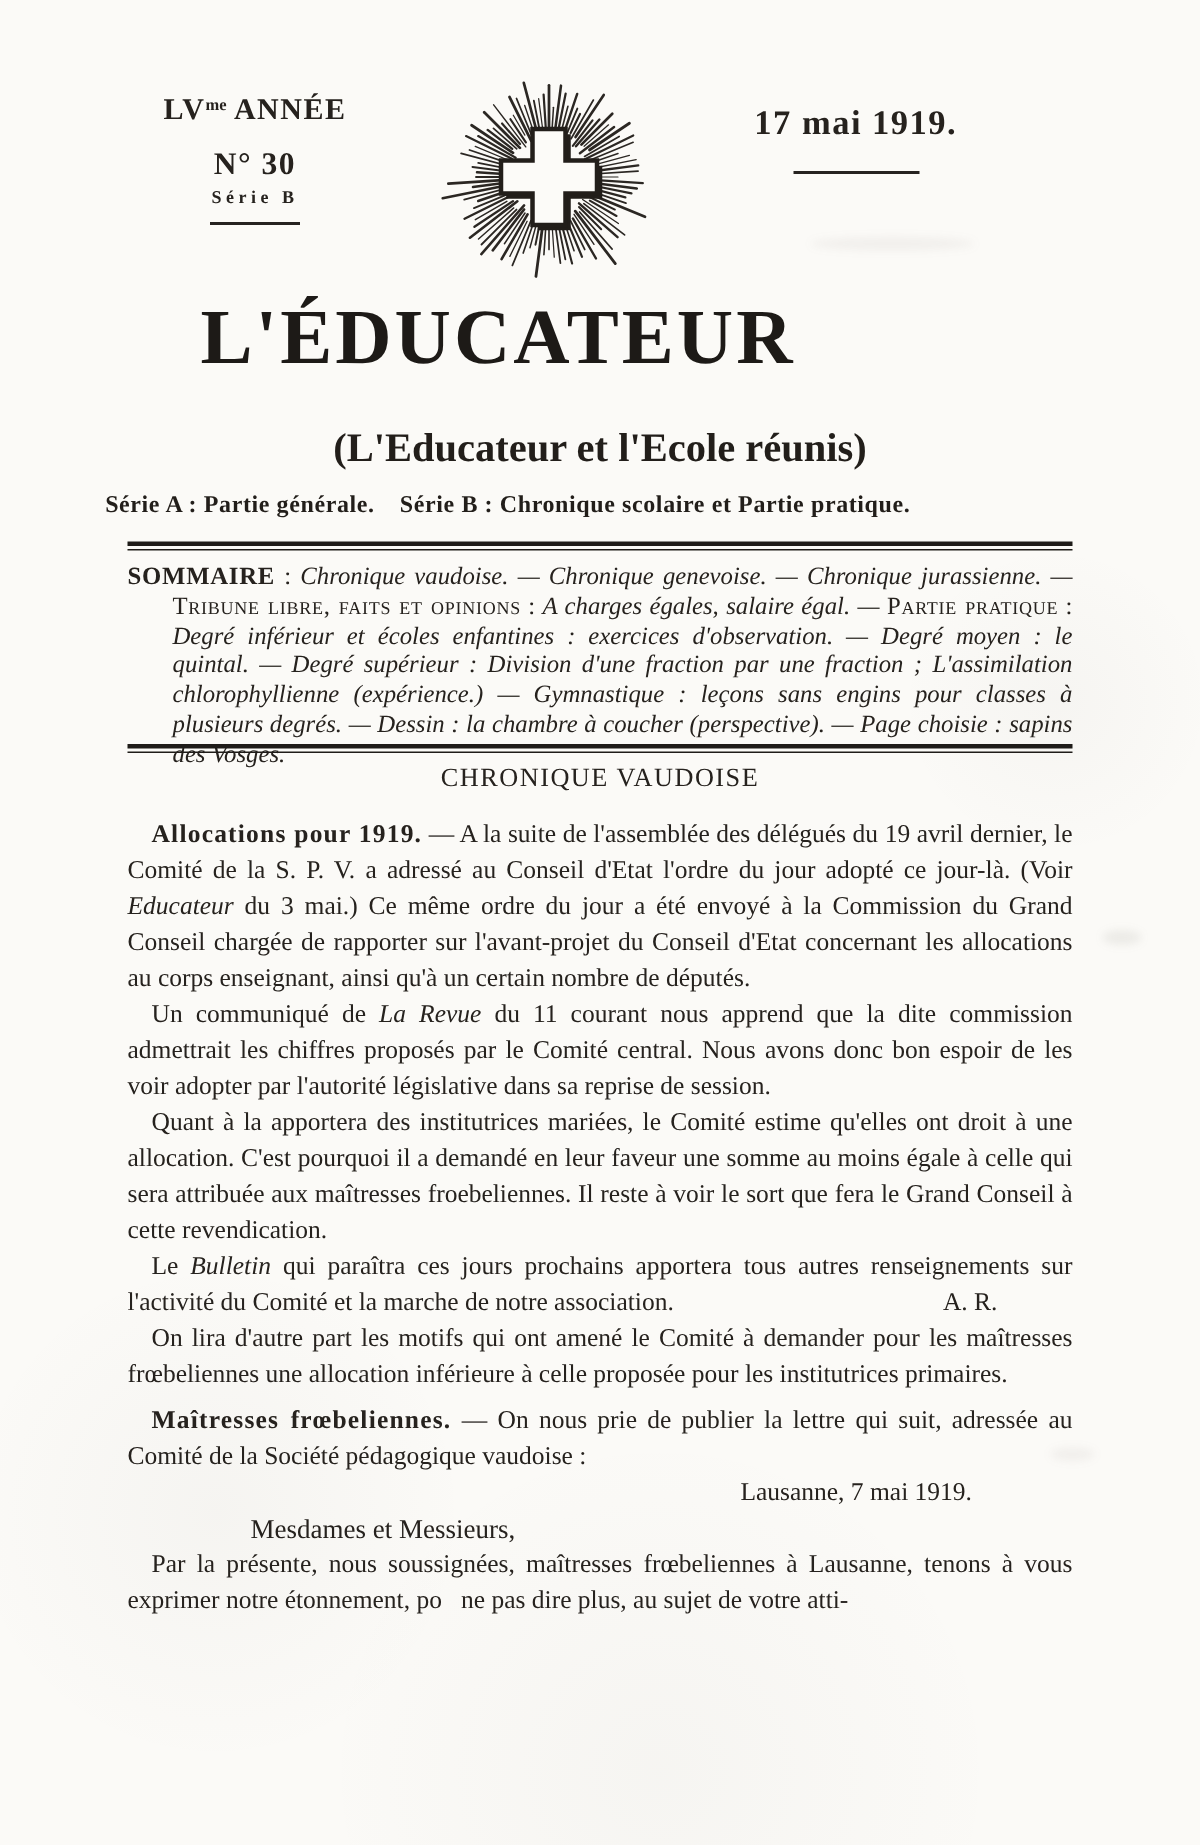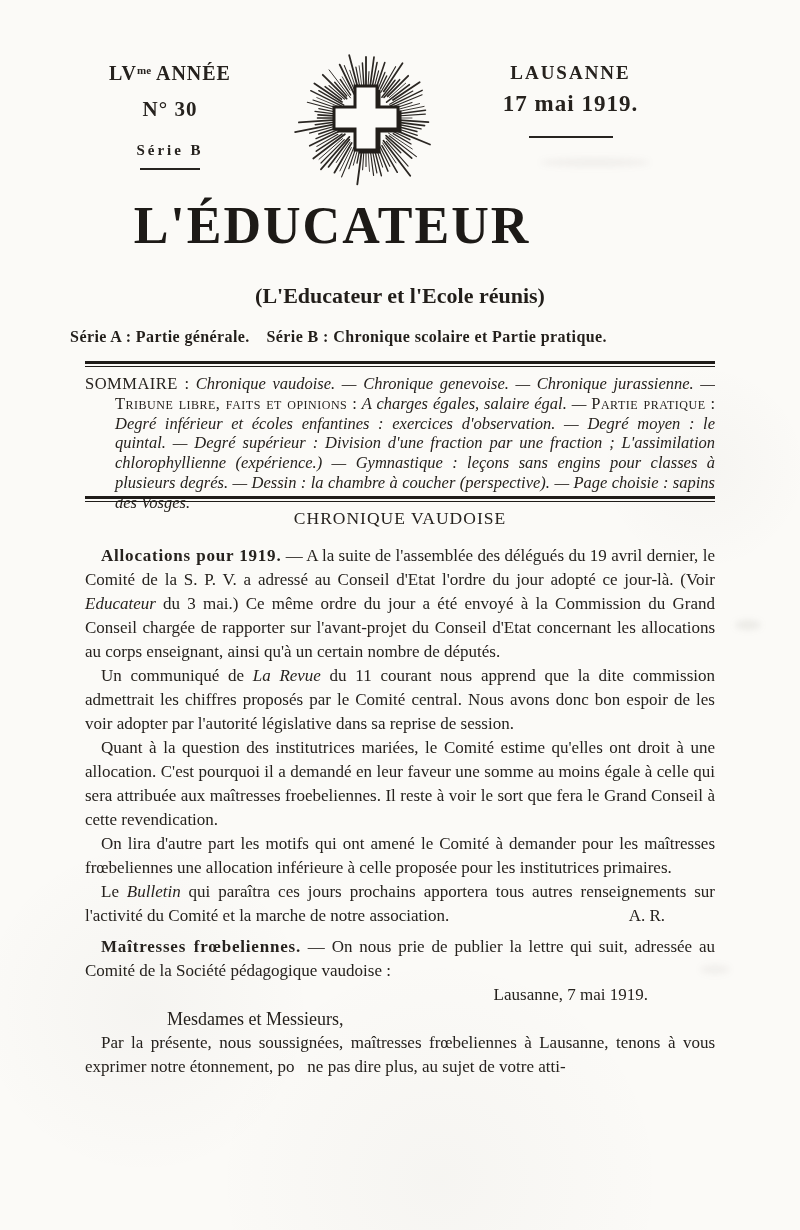--- a/index.html
+++ b/index.html
@@ -14,49 +14,49 @@
     font-family:"Liberation Serif", serif;
     color:#26221e;
     overflow:hidden;
   }
   .ghost{position:absolute;border-radius:50%;filter:blur(3px);background:rgba(110,105,95,0.10);}
   
   .hdr-left{position:absolute;left:100px;top:62px;width:140px;text-align:center;}
   .annee{font-size:20px;letter-spacing:1px;font-weight:bold;}
   .annee sup{font-size:11px;vertical-align:6px;letter-spacing:0;}
   .numero{font-size:21px;font-weight:bold;margin-top:12px;letter-spacing:1px;}
-  .serie-b{font-size:15px;font-weight:bold;letter-spacing:3px;margin-top:20px;}
+  .serie-b{font-size:12px;font-weight:bold;letter-spacing:3px;margin-top:2px;}
   .hdr-left .rule{width:60px;border-top:2px solid #262320;margin:9px auto 0;}
   .hdr-right{position:absolute;left:478px;top:62px;width:185px;text-align:center;}
   .city{font-size:19px;font-weight:bold;letter-spacing:2px;}
   .issue-date{font-size:23px;font-weight:bold;margin-top:7px;letter-spacing:1px;}
   .hdr-right .rule{width:84px;border-top:2px solid #262320;margin:19px auto 0;}
   .emblem{position:absolute;left:288px;top:42px;width:156px;height:152px;}
   
   .title{
     position:absolute;top:198px;left:0;width:664px;text-align:center;
     font-size:52px;font-weight:bold;letter-spacing:2px;line-height:1.08;
     color:#1d1a17;
   }
   .subtitle{position:absolute;top:283px;left:0;width:800px;text-align:center;
-    font-size:22px;font-weight:bold;color:#221e1a;}
+    font-size:27px;font-weight:bold;color:#221e1a;}
   .series-line{position:absolute;top:328px;left:0;width:677px;text-align:center;
     font-size:16px;font-weight:bold;letter-spacing:0.4px;color:#221e1a;}
   .rule-double{position:absolute;left:85px;width:630px;height:2px;
     border-top:3px solid #1f1c19;border-bottom:1px solid #1f1c19;}
   .rule-a{top:361px;}
   .rule-b{top:496px;}
   
   .sommaire{
     position:absolute;left:85px;top:374px;width:630px;
     font-size:16.5px;line-height:19.8px;text-align:justify;
     font-style:italic;
     padding-left:30px;text-indent:-30px;box-sizing:border-box;
   }
-  .sm-bold{font-style:normal;font-weight:normal;letter-spacing:0.5px;}
+  .sm-bold{font-style:normal;font-weight:bold;letter-spacing:0.5px;}
   .sm-roman{font-style:normal;}
   .sm-sc{font-style:normal;font-variant:small-caps;letter-spacing:0.5px;}
   
   .doc-flow{position:absolute;left:85px;top:508px;width:630px;}
   .section-heading{text-align:center;font-size:17.5px;letter-spacing:1px;
     margin:0 0 15px 0;font-weight:normal;}
   .para{font-size:17px;line-height:24px;text-align:justify;margin:0;text-indent:16px;}
   .lead{font-weight:bold;letter-spacing:0.8px;}
   .it{font-style:italic;}
   .sig{float:right;margin-right:50px;}
@@ -177,21 +177,20 @@
         <line x1="25.4" y1="-6.8" x2="53.6" y2="-14.4" stroke-width="0.93"></line>
         <line x1="26.1" y1="-5.2" x2="58.1" y2="-11.6" stroke-width="0.92"></line>
         <line x1="30.6" y1="-4.0" x2="59.5" y2="-7.8" stroke-width="1.55"></line>
         <line x1="26.8" y1="-1.8" x2="59.4" y2="-3.9" stroke-width="1.10"></line>
       </g>
     <path d="M -10 -31 L 12 -31 L 12 -10 L 33 -10 L 33 12 L 12 12 L 12 33 L -10 33 L -10 12 L -31 12 L -31 -10 L -10 -10 Z" transform="translate(2.5,2.5)" fill="#221e1a"></path>
     <path d="M -11 -32 L 11 -32 L 11 -11 L 32 -11 L 32 11 L 11 11 L 11 32 L -11 32 L -11 11 L -32 11 L -32 -11 L -11 -11 Z" fill="#fcfbf8" stroke="#221e1a" stroke-width="3"></path>
   </svg>
 
   <div class="hdr-right">
-    <div class="city">LAUSANNE</div>
     <div class="issue-date">17 mai 1919.</div>
     <div class="rule"></div>
   </div>
 
   <div class="title">L'ÉDUCATEUR</div>
   <div class="subtitle">(L'Educateur et l'Ecole réunis)</div>
   <div class="series-line">Série A : Partie générale.  Série B : Chronique scolaire et Partie pratique.</div>
 
   <div class="rule-double rule-a"></div>
 
@@ -199,25 +198,25 @@
 
   <div class="rule-double rule-b"></div>
 
   <div class="doc-flow">
     <h2 class="section-heading">CHRONIQUE VAUDOISE</h2>
 
     <p class="para"><span class="lead">Allocations pour 1919.</span><span> — A la suite de l'assemblée des délégués du 19 avril dernier, le Comité de la S. P. V. a adressé au Conseil d'Etat l'ordre du jour adopté ce jour-là. (Voir </span><span class="it">Educateur</span><span> du 3 mai.) Ce même ordre du jour a été envoyé à la Commission du Grand Conseil chargée de rapporter sur l'avant-projet du Conseil d'Etat concernant les allocations au corps enseignant, ainsi qu'à un certain nombre de députés.</span></p>
 
     <p class="para"><span>Un communiqué de </span><span class="it">La Revue</span><span> du 11 courant nous apprend que la dite commission admettrait les chiffres proposés par le Comité central. Nous avons donc bon espoir de les voir adopter par l'autorité législative dans sa reprise de session.</span></p>
 
-    <p class="para">Quant à la question des institutrices mariées, le Comité estime qu'elles ont droit à une allocation. C'est pourquoi il a demandé en leur faveur une somme au moins égale à celle qui sera attribuée aux maîtresses froebeliennes. Il reste à voir le sort que fera le Grand Conseil à cette revendication.</p>
+    <p class="para">Quant à la apportera des institutrices mariées, le Comité estime qu'elles ont droit à une allocation. C'est pourquoi il a demandé en leur faveur une somme au moins égale à celle qui sera attribuée aux maîtresses froebeliennes. Il reste à voir le sort que fera le Grand Conseil à cette revendication.</p>
+
+    <p class="para"><span>Le </span><span class="it">Bulletin</span><span> qui paraîtra ces jours prochains apportera tous autres renseignements sur l'activité du Comité et la marche de notre association.</span><span class="sig">A. R.</span></p>
 
     <p class="para">On lira d'autre part les motifs qui ont amené le Comité à demander pour les maîtresses frœbeliennes une allocation inférieure à celle proposée pour les institutrices primaires.</p>
-
-    <p class="para"><span>Le </span><span class="it">Bulletin</span><span> qui paraîtra ces jours prochains apportera tous autres renseignements sur l'activité du Comité et la marche de notre association.</span><span class="sig">A. R.</span></p>
 
     <p class="para para-gap"><span class="lead">Maîtresses frœbeliennes.</span><span> — On nous prie de publier la lettre qui suit, adressée au Comité de la Société pédagogique vaudoise :</span></p>
 
     <div class="dateline">Lausanne, 7 mai 1919.</div>
     <div class="salutation">Mesdames et Messieurs,</div>
     <p class="para">Par la présente, nous soussignées, maîtresses frœbeliennes à Lausanne, tenons à vous exprimer notre étonnement, po&nbsp;&nbsp;&nbsp;ne pas dire plus, au sujet de votre atti-</p>
   </div>
 
 </div>
 

